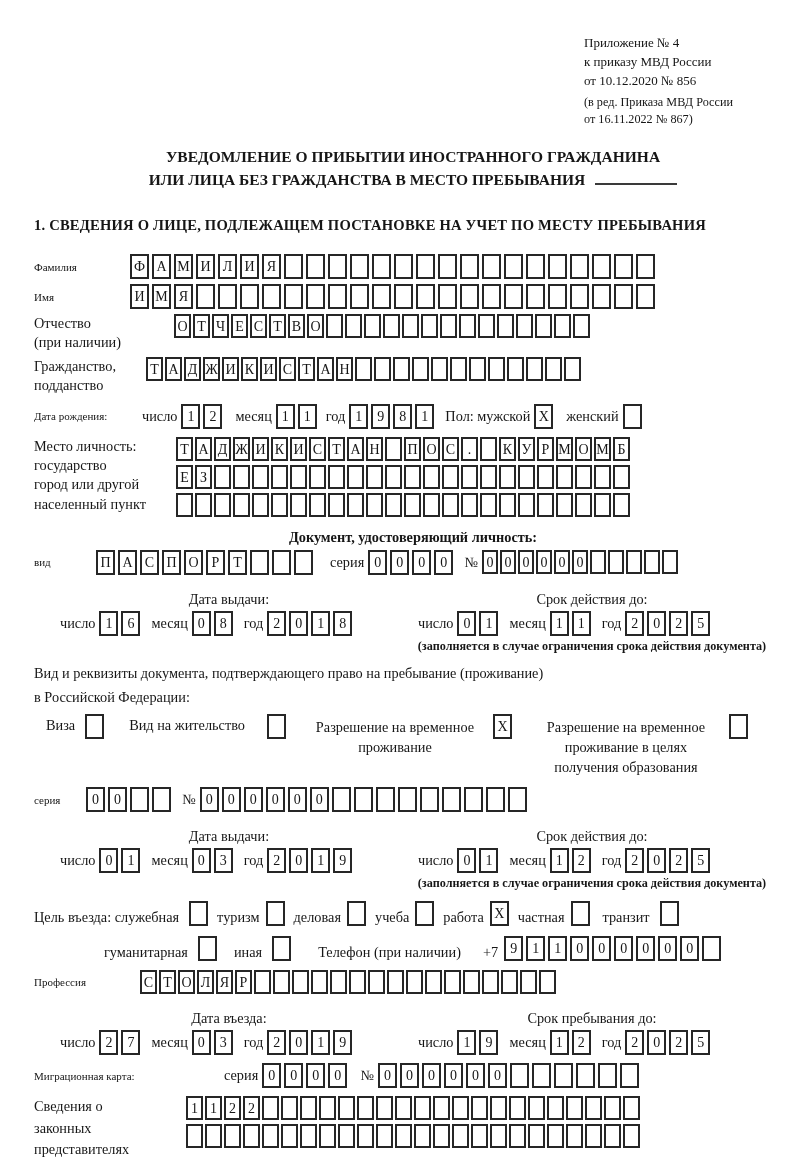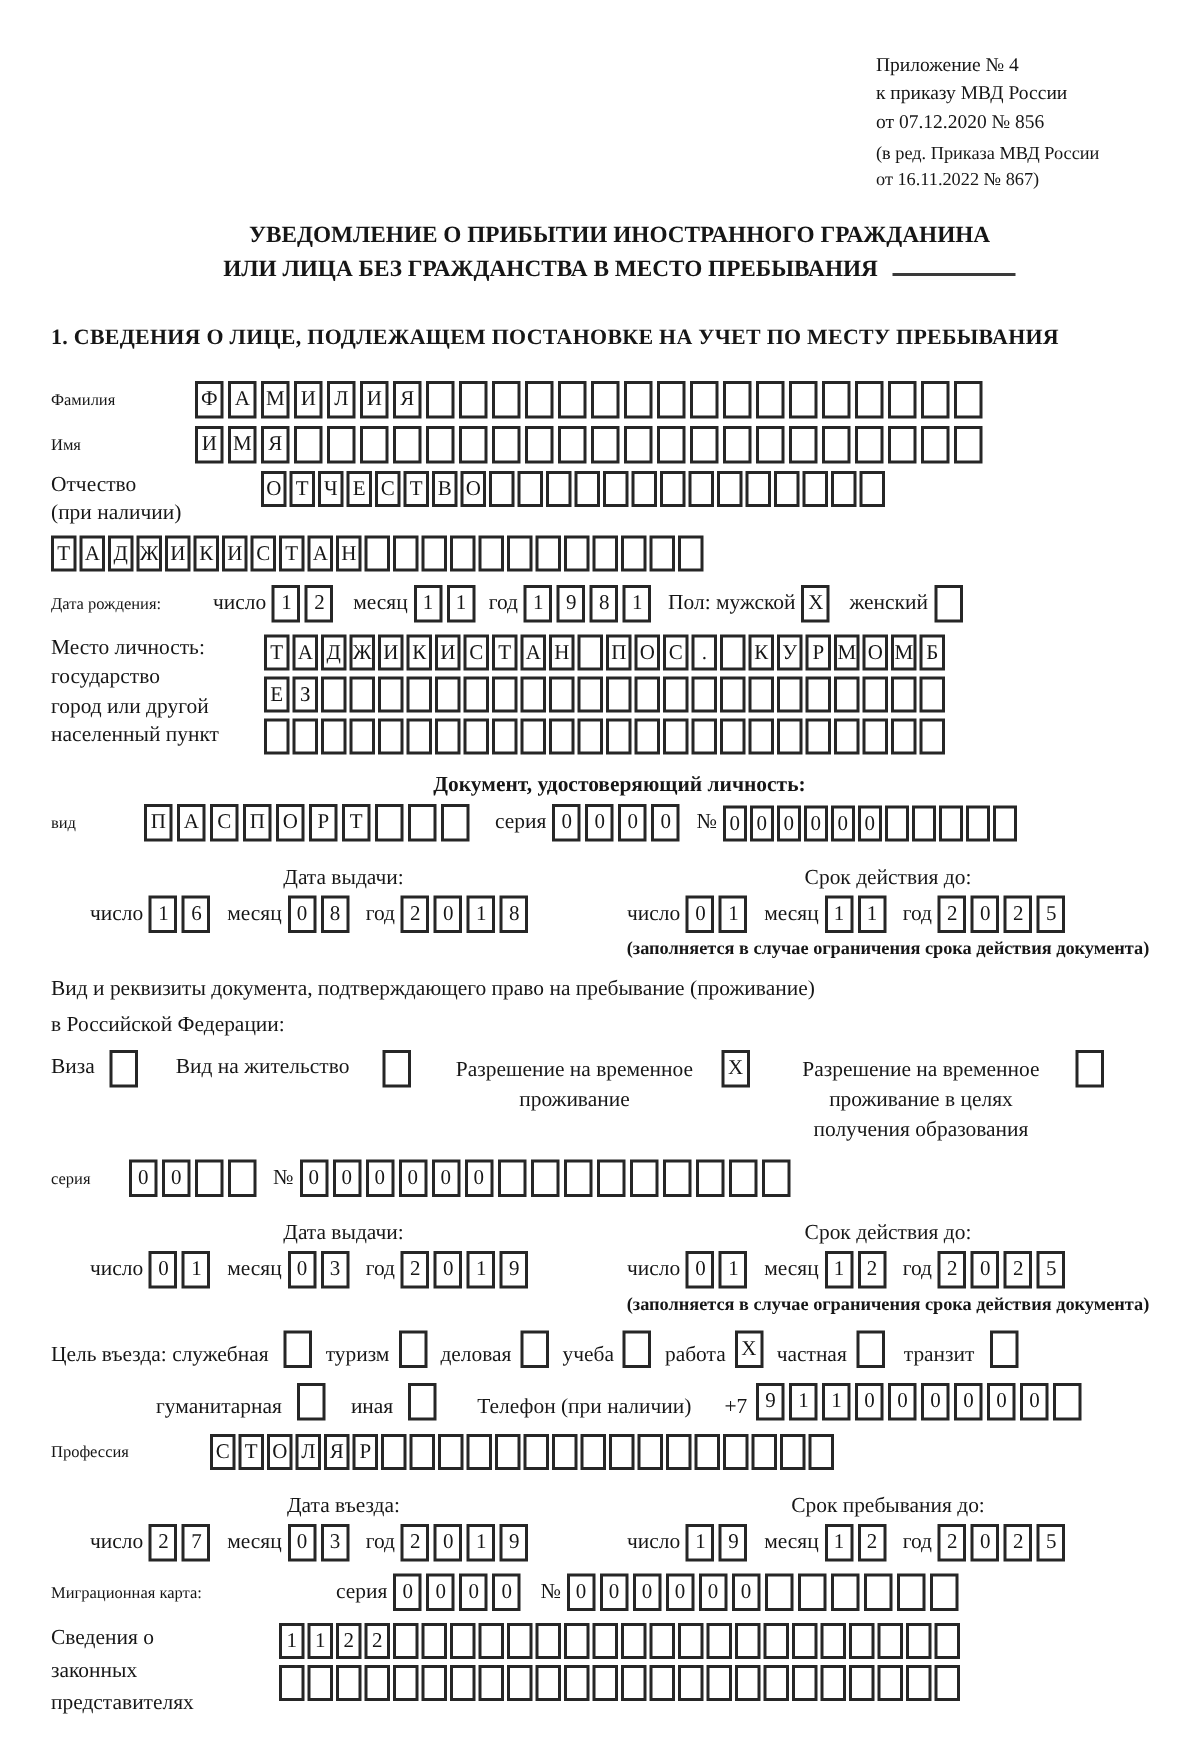--- a/index.html
+++ b/index.html
@@ -61,40 +61,40 @@
   .dp-head { font-size:14.3px; text-align:center; }
   .dp-left .dp-head { width:310px; margin-left:40px; }
   .dp-row { display:flex; align-items:center; margin-top:3px; padding-left:26px; }
   .dp-row .sublbl { margin:0 4px 0 8px; }
   .dp-row .sublbl.first { margin-left:0; }
   .dp-note { font-size:12.2px; text-align:center; margin-top:3px;font-weight:bold; }
 
   .plain { font-size:14.3px; margin-top:8px; line-height:1.55; }
 
   
-  .optrow { display:flex; align-items:flex-start; margin-top:6px; }
+  .optrow { display:flex; align-items:flex-start; margin-top:6px;margin-left:12px; }
   .optlbl { font-size:14.3px; padding-top:3px; }
   .optc { text-align:center; line-height:1.4; }
   .w168 { width:168px; } .w178 { width:178px; }
   .mlA { margin-left:10px; } .mlB { margin-left:22px; } .mlC { margin-left:14px; }
 
   
   .purp { display:flex; align-items:flex-end; margin-top:10px; flex-wrap:nowrap; }
   .purp .optlbl { padding-top:0; }
   .g6 { margin-left:6px; } .g10 { margin-left:10px; } .g14 { margin-left:14px; }
 </style>
 </head>
 <body>
 
 <div class="page">
 
   <div class="hdr-note">
     <div>Приложение № 4</div>
     <div>к приказу МВД России</div>
-    <div>от 07.12.2020 № 856</div>
+    <div>от 10.12.2020 № 856</div>
     <div class="small gap">(в ред. Приказа МВД России</div>
     <div class="small">от 16.11.2022 № 867)</div>
   </div>
 
 
   <div class="title">
     <div>УВЕДОМЛЕНИЕ О ПРИБЫТИИ ИНОСТРАННОГО ГРАЖДАНИНА</div>
     <div><span>ИЛИ ЛИЦА БЕЗ ГРАЖДАНСТВА В МЕСТО ПРЕБЫВАНИЯ</span><span class="t-ul"></span></div>
   </div>
 
@@ -109,20 +109,21 @@
     <span class="lbl w96">Имя</span>
     <span class="boxrow"><span class="cb">И</span><span class="cb">М</span><span class="cb">Я</span><span class="cb"></span><span class="cb"></span><span class="cb"></span><span class="cb"></span><span class="cb"></span><span class="cb"></span><span class="cb"></span><span class="cb"></span><span class="cb"></span><span class="cb"></span><span class="cb"></span><span class="cb"></span><span class="cb"></span><span class="cb"></span><span class="cb"></span><span class="cb"></span><span class="cb"></span><span class="cb"></span><span class="cb"></span><span class="cb"></span><span class="cb"></span></span>
   </div>
 
   <div class="frow top">
     <span class="lbl2 w112"><span>Отчество</span><br><span>(при наличии)</span></span>
     <span class="boxrow sm ind28"><span class="cb">О</span><span class="cb">Т</span><span class="cb">Ч</span><span class="cb">Е</span><span class="cb">С</span><span class="cb">Т</span><span class="cb">В</span><span class="cb">О</span><span class="cb"></span><span class="cb"></span><span class="cb"></span><span class="cb"></span><span class="cb"></span><span class="cb"></span><span class="cb"></span><span class="cb"></span><span class="cb"></span><span class="cb"></span><span class="cb"></span><span class="cb"></span><span class="cb"></span><span class="cb"></span></span>
   </div>
 
   <div class="frow top">
+    <span class="lbl2 w112"><span>Гражданство,</span><br><span>подданство</span></span>
     <span class="boxrow sm"><span class="cb">Т</span><span class="cb">А</span><span class="cb">Д</span><span class="cb">Ж</span><span class="cb">И</span><span class="cb">К</span><span class="cb">И</span><span class="cb">С</span><span class="cb">Т</span><span class="cb">А</span><span class="cb">Н</span><span class="cb"></span><span class="cb"></span><span class="cb"></span><span class="cb"></span><span class="cb"></span><span class="cb"></span><span class="cb"></span><span class="cb"></span><span class="cb"></span><span class="cb"></span><span class="cb"></span><span class="cb"></span></span>
   </div>
 
   <div class="frow" style="margin-top:9px;">
     <span class="lbl" style="width:108px;">Дата рождения:</span>
     <span class="sublbl first">число</span>
     <span class="boxrow"><span class="cb">1</span><span class="cb">2</span></span>
     <span class="sublbl">месяц</span>
     <span class="boxrow"><span class="cb">1</span><span class="cb">1</span></span>
     <span class="sublbl" style="margin-left:6px;">год</span>

